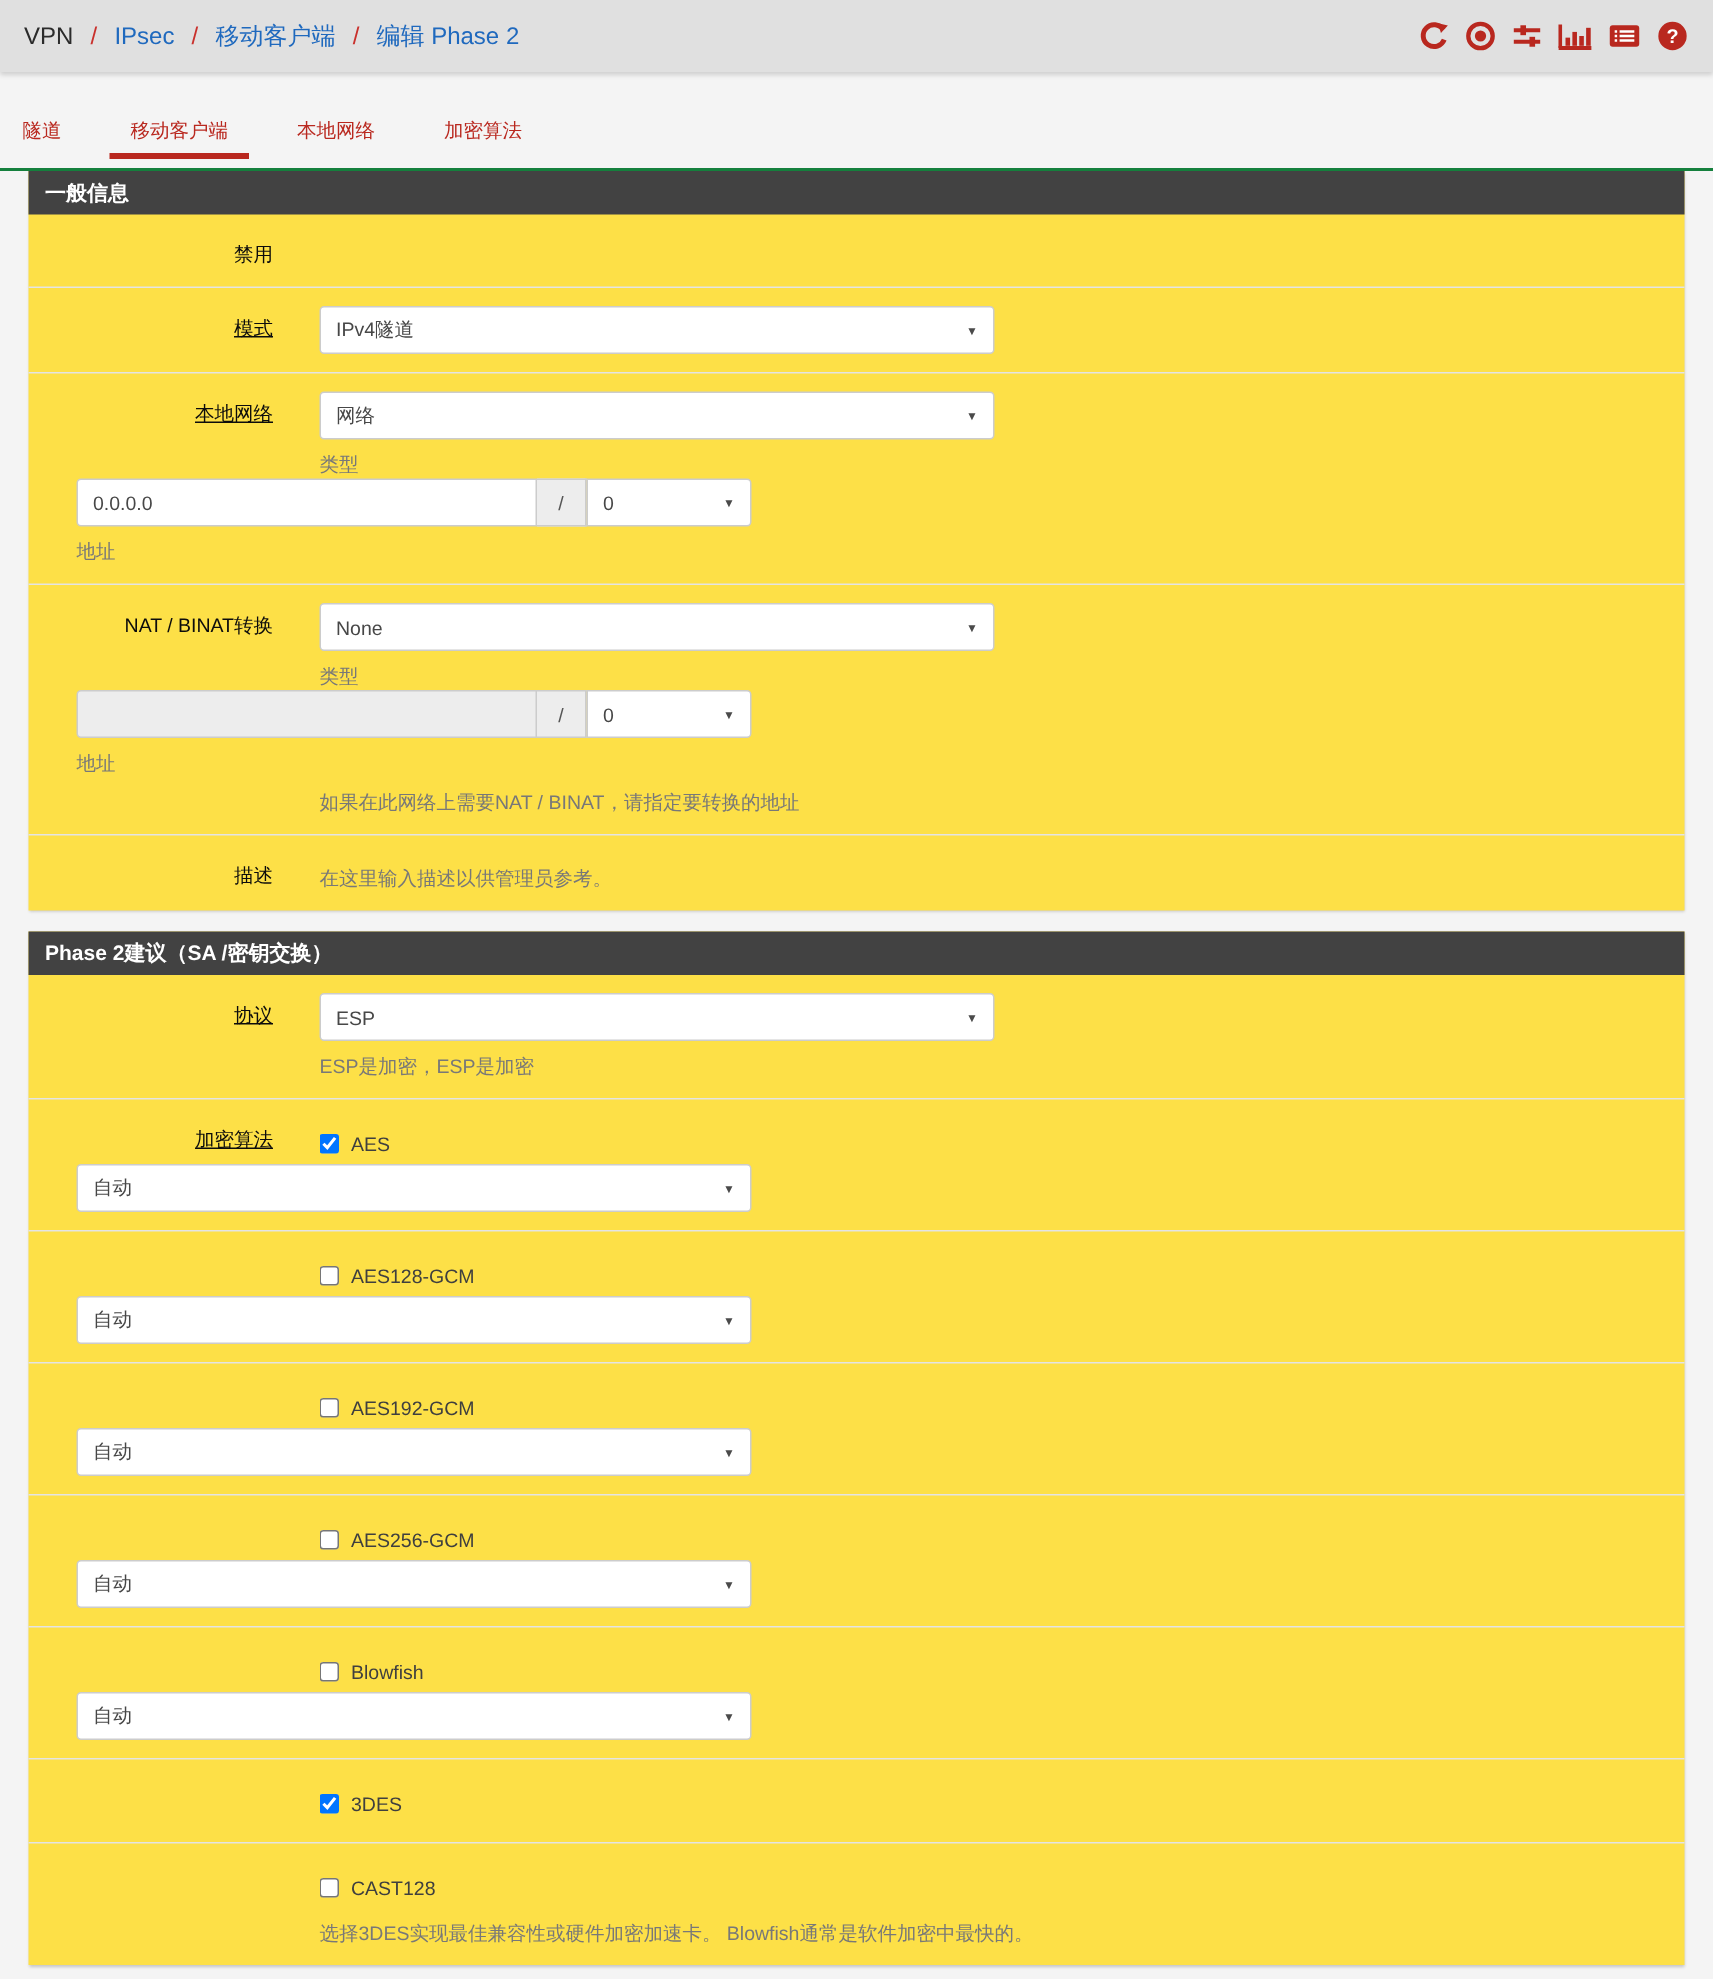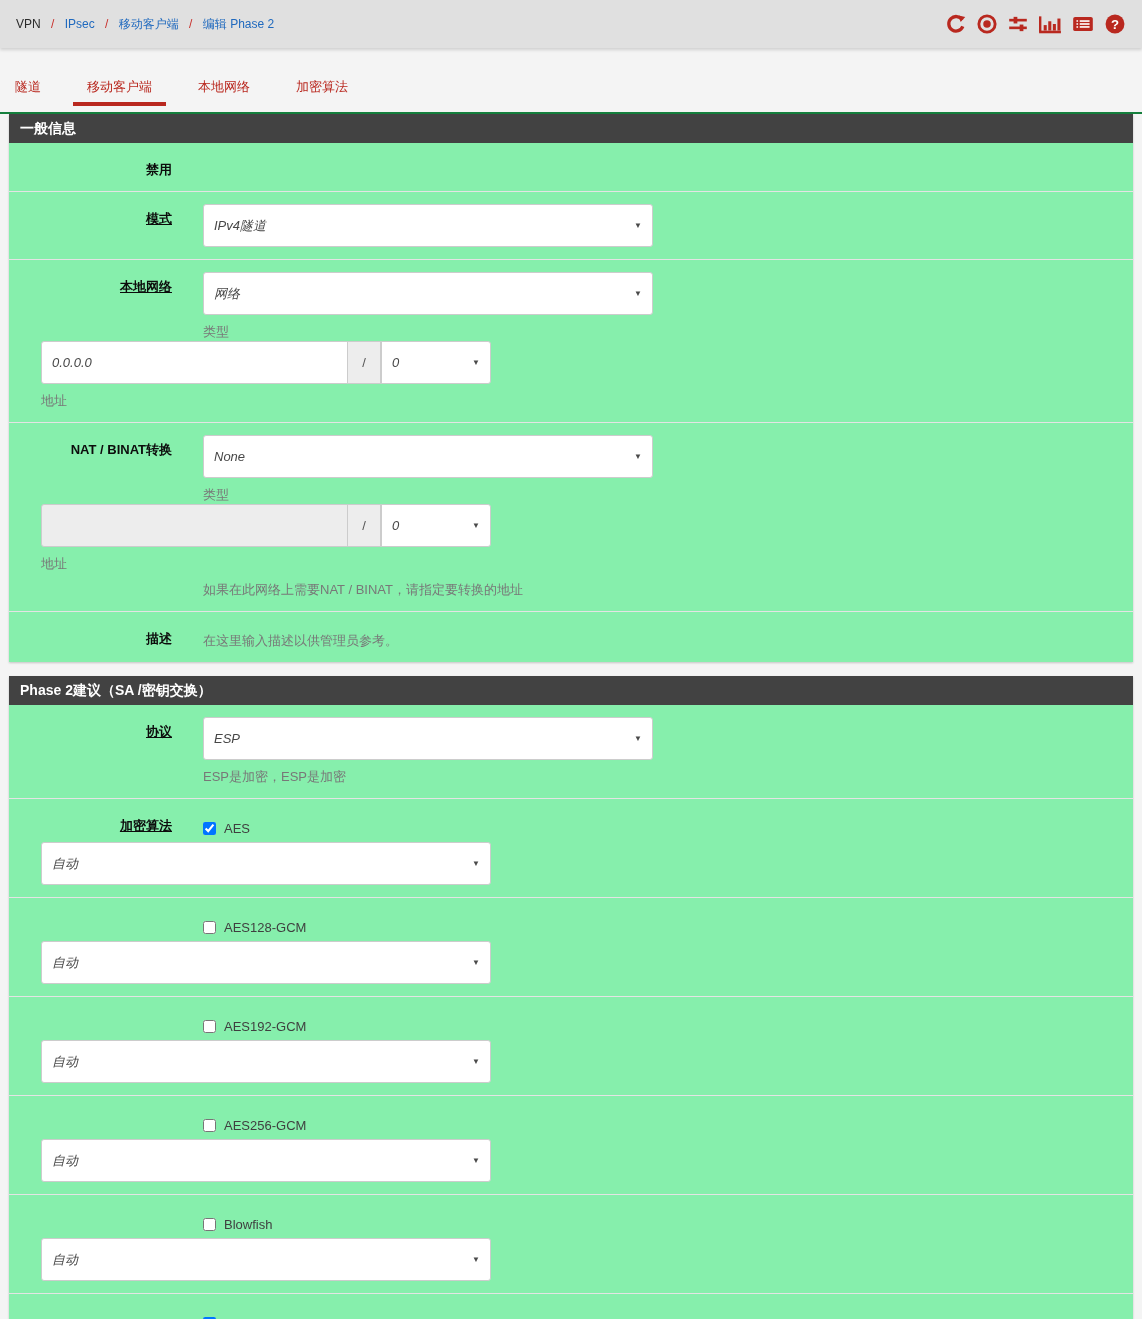--- a/index.html
+++ b/index.html
@@ -19,66 +19,65 @@
     font-size:13px;color:#333;
   }
   
   .topbar{
     height:48px;background:#e0e0e0;
     display:flex;align-items:center;justify-content:space-between;
     padding:0 16px;
     box-shadow:0 2px 3px rgba(0,0,0,.15);
     position:relative;z-index:2;
   }
-  .breadcrumb{font-size:12px;color:#2b2b2b;white-space:nowrap;}
+  .breadcrumb{font-size:16px;color:#2b2b2b;white-space:nowrap;}
   .breadcrumb .sep{color:#c9302c;margin:0 7px;}
   .breadcrumb a{color:var(--blue-link);text-decoration:none;cursor:pointer;}
   .hicons{display:flex;align-items:center;gap:9px;}
   .hicon{display:flex;align-items:center;justify-content:center;cursor:pointer;}
   .hicon svg{display:block;}
   
   .tabs{
     display:flex;gap:18px;
     padding:22px 0 0 1px;
     border-bottom:2px solid #15803d;
   }
   .tab{
     position:relative;color:var(--red);
     padding:8px 14px 16px;cursor:pointer;white-space:nowrap;
   }
   .tab.active::after{
     content:"";position:absolute;left:0;right:0;bottom:6px;height:4px;background:var(--red);
   }
   
   .panel{
-    background:#86efac;margin:0 9px 14px;
+    background:#fde047;margin:0 19px 14px;
     box-shadow:0 1px 2px rgba(0,0,0,.2);
   }
   .panel:first-of-type{margin-top:15px;}
   .panel-h{
     background:var(--panel-head);color:#fff;font-weight:bold;
     font-size:14px;padding:5px 11px;line-height:19px;
   }
   .frow{display:flex;flex-wrap:wrap;padding:12px 10px 12px 0;border-top:1px solid var(--border);}
   .panel-b > .frow:first-child{border-top:none;}
   .flabel{
     flex:0 0 194px;max-width:194px;text-align:right;
-    padding:6px 31px 0 0;font-weight:bold;color:#0c0c0c;
+    padding:6px 31px 0 0;font-weight:normal;color:#0c0c0c;
   }
   .flabel .ul{text-decoration:underline;}
   .fmain{flex:0 0 450px;max-width:450px;}
   .fright{flex:0 0 450px;max-width:450px;margin-left:32px;}
   .fwide{flex:0 0 100%;padding-left:194px;margin-top:16px;}
   .fhelp{color:var(--help);margin-top:8px;}
   
   .ctl{
-    height:43px;border:1px solid var(--ctl-border);border-radius:3px;
+    height:32px;border:1px solid var(--ctl-border);border-radius:3px;
     font-size:13px;color:#474747;background:#fff;width:100%;
     font-family:"Liberation Sans",sans-serif;
-    font-style:italic;
   }
   input.ctl{padding:5px 10px;}
   input.ctl:disabled{background:#ededed;}
   input.ctl.focus{border-color:#66afe9;box-shadow:inset 0 1px 1px rgba(0,0,0,.075),0 0 8px rgba(102,175,233,.6);outline:none;}
   .fsel{
     display:flex;align-items:center;justify-content:space-between;
     padding:5px 10px;cursor:pointer;
   }
   .fsel .car{font-size:8px;color:#4a4a4a;flex:0 0 auto;margin-left:6px;}
   .igroup{display:flex;}

